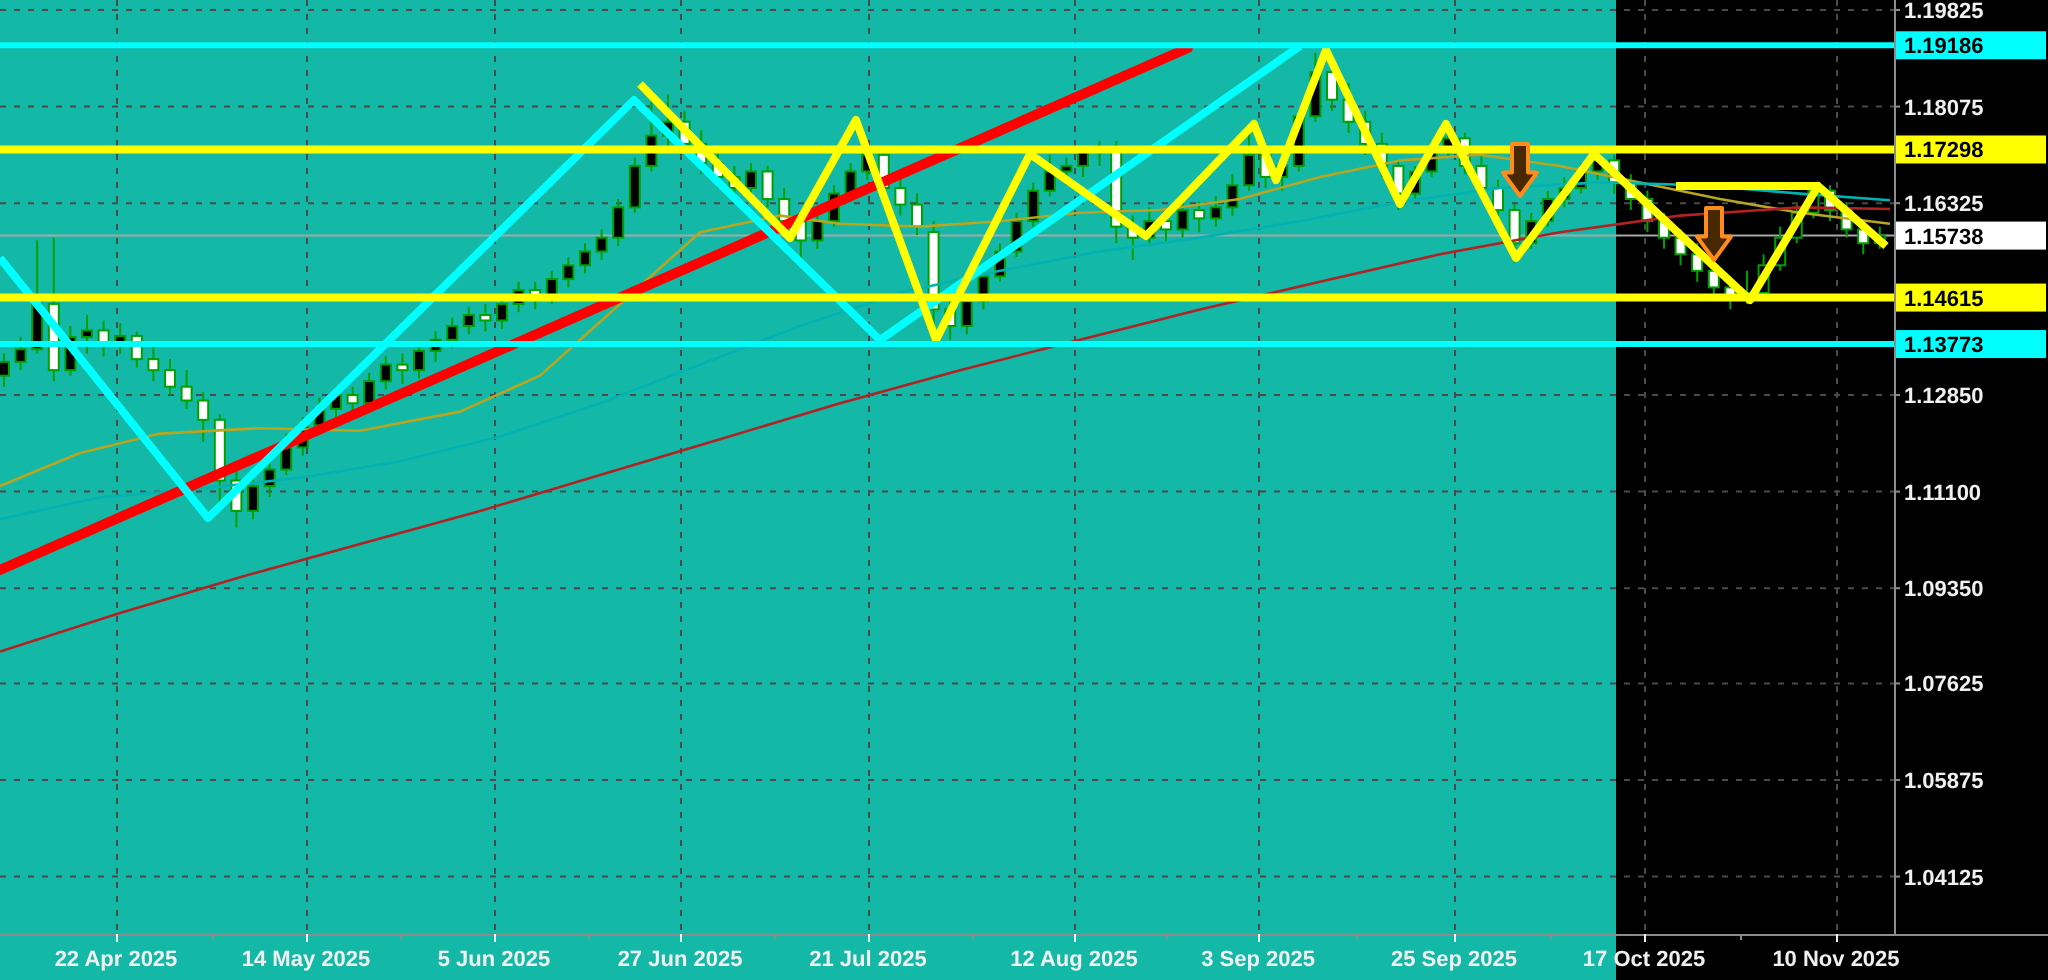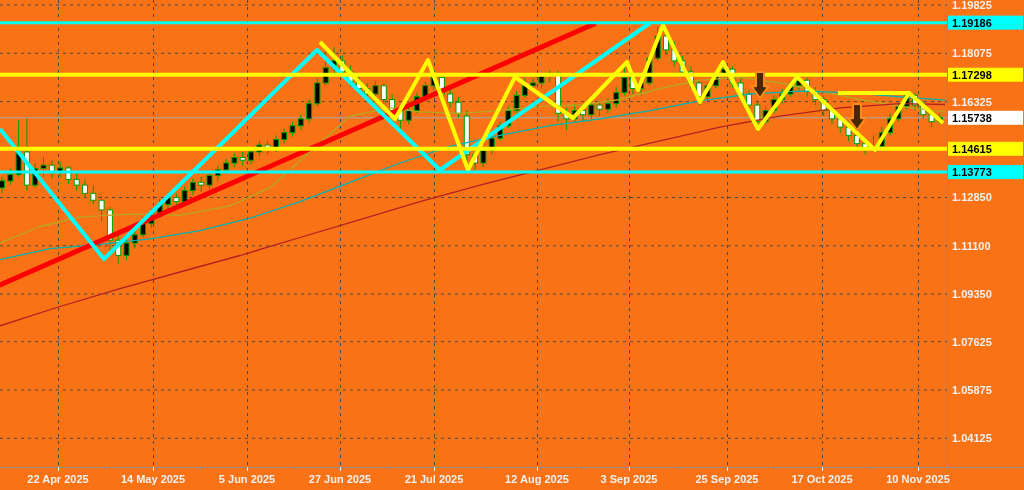--- a/index.html
+++ b/index.html
@@ -1,16 +1,16 @@
 <!DOCTYPE html>
 <html><head>
 <meta charset="utf-8">
 <style>
   html,body{margin:0;padding:0;background:#000;width:1024px;height:490px;overflow:hidden;}
-  .chart-wrap{position:relative;width:1024px;height:490px;background:#f97316;
+  .chart-wrap{position:relative;width:808px;height:490px;background:#14b8a6;
     font-family:"Liberation Sans","DejaVu Sans",sans-serif;}
   svg text{font-family:"Liberation Sans","DejaVu Sans",sans-serif;font-size:11px;font-weight:700;}
 </style>
 </head>
 <body>
 
 <div class="chart-wrap">
   <svg id="chart-svg" width="1024" height="490" viewBox="0 0 1024 490">
       <defs>
         <clipPath id="plot">

